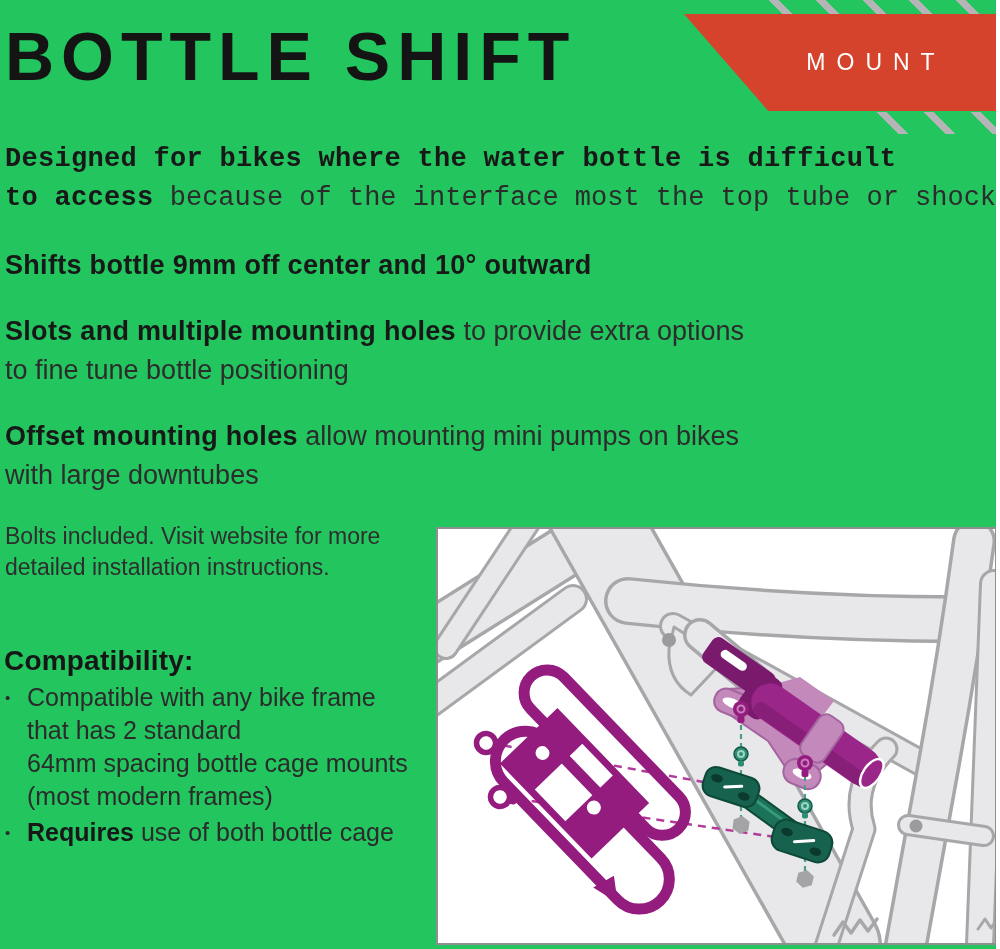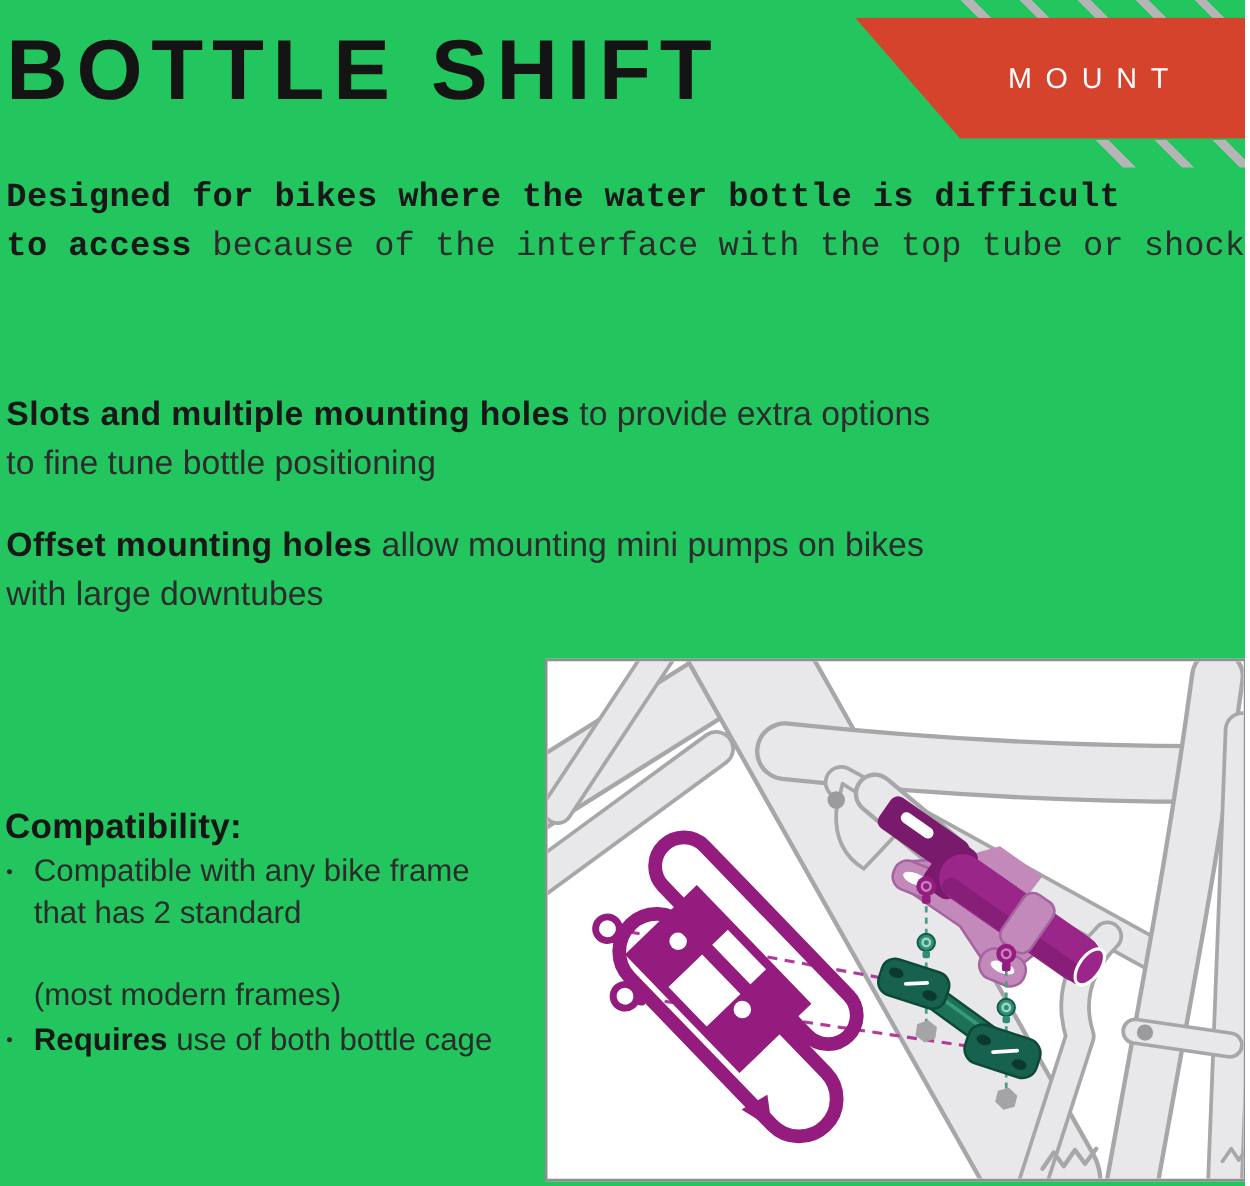--- a/index.html
+++ b/index.html
@@ -68,44 +68,51 @@
 
   <h1 class="title">BOTTLE SHIFT</h1>
   <div class="stripes stripes-top"></div>
   <div class="stripes stripes-bottom"></div>
   <div class="banner">
     <span>MOUNT</span>
   </div>
 
   <p class="feature f1">
     <span class="b">Designed for bikes where the water bottle is difficult</span><br>
-    <span class="b">to access</span><span class="r"> because of the interface with the top tube or shock</span>
-  </p>
-
+    <span class="b">to access</span><span class="r"> because of the interface most the top tube or shock</span>
+  </p>
+
+  <p class="feature f2">
+    <span class="b">Shifts bottle 9mm off center and 10° outward</span>
+  </p>
 
   <p class="feature f4">
     <span class="b">Offset mounting holes</span><span class="r"> allow mounting mini pumps on bikes</span><br>
     <span class="r">with large downtubes</span>
   </p>
 
   <p class="feature f3">
     <span class="b">Slots and multiple mounting holes</span><span class="r"> to provide extra options</span><br>
     <span class="r">to fine tune bottle positioning</span>
   </p>
 
+  <p class="note">
+    <span>Bolts included. Visit website for more</span><br>
+    <span>detailed installation instructions.</span>
+  </p>
 
   <h2 class="compat-heading">Compatibility:</h2>
 
   <div class="bullets">
     <div class="bullet">
       <span class="glyph">•</span>
       <span>
         <span>Compatible with any bike frame</span><br>
         <span>that has 2 standard</span><br>
-        <br>
+        <span>64mm spacing bottle cage mounts</span><br>
         <span>(most modern frames)</span>
       </span>
     </div>
     <div class="bullet">
       <span class="glyph">•</span>
       <span>
         <span class="em">Requires</span><span> use of both bottle cage</span><br>
       </span>
     </div>
   </div>

